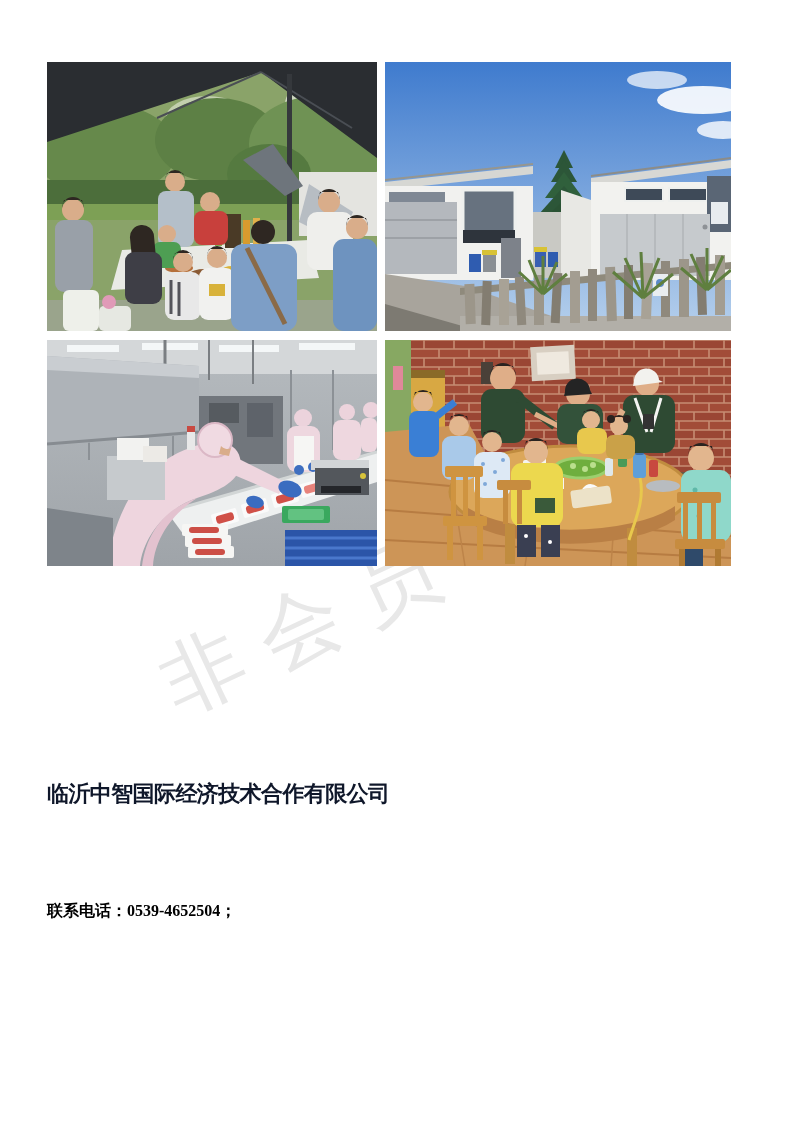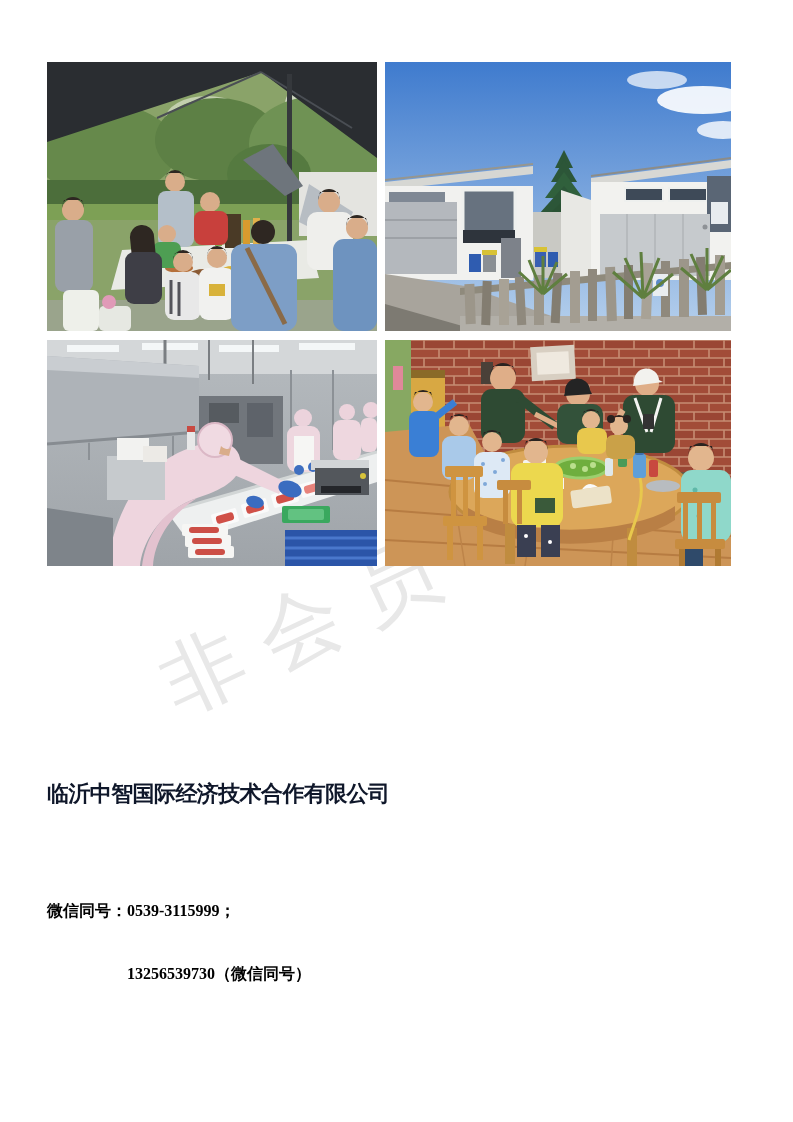--- a/index.html
+++ b/index.html
@@ -459,17 +459,16 @@
         <rect x="290" y="199" width="50" height="10" rx="2" fill="#c78c3f"></rect>
         <rect x="294" y="209" width="6" height="17" fill="#b07a32"></rect>
           <rect x="330" y="209" width="6" height="17" fill="#b07a32"></rect>
       </g>
     </svg>
   </div>
 
   <div class="company">临沂中智国际经济技术合作有限公司</div>
 
   <div class="contact">
-    <div><span>微信同号：</span><span>0539-3115999；</span></div>
-    <div class="indent">13256539730（微信同号）</div>
+    <div><span>联系电话：</span><span>0539-4652504；</span></div>
   </div>
 
 </div>
 
 </body></html>

